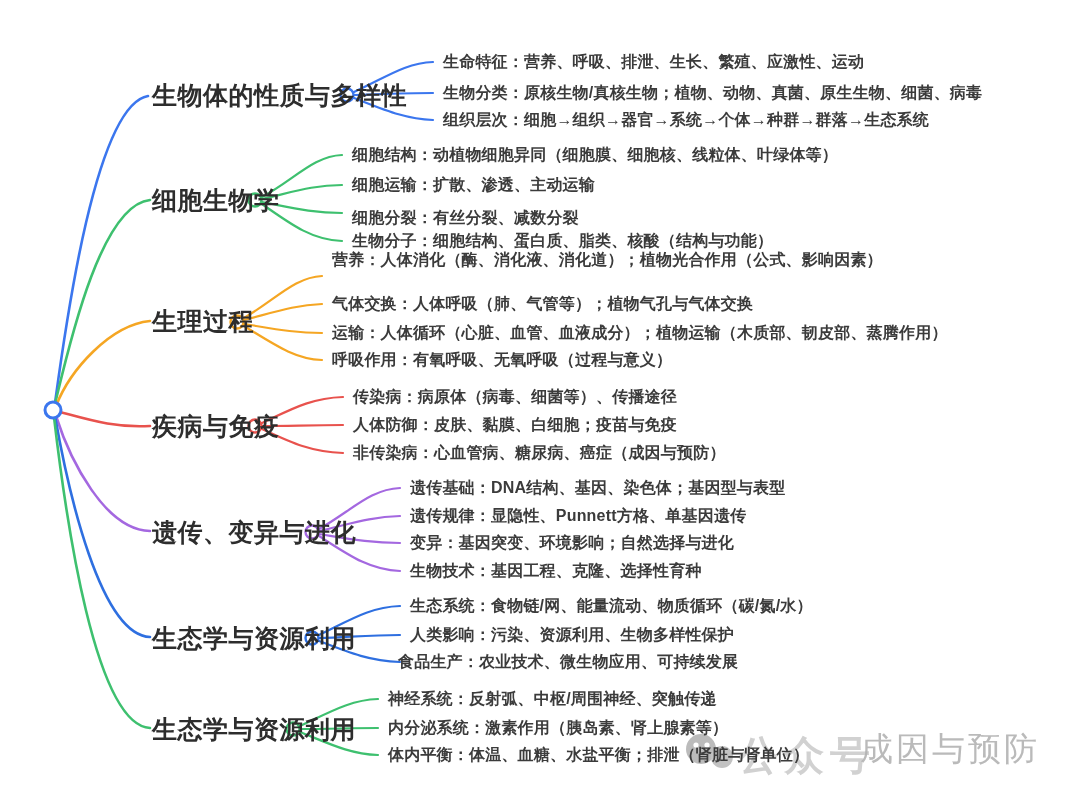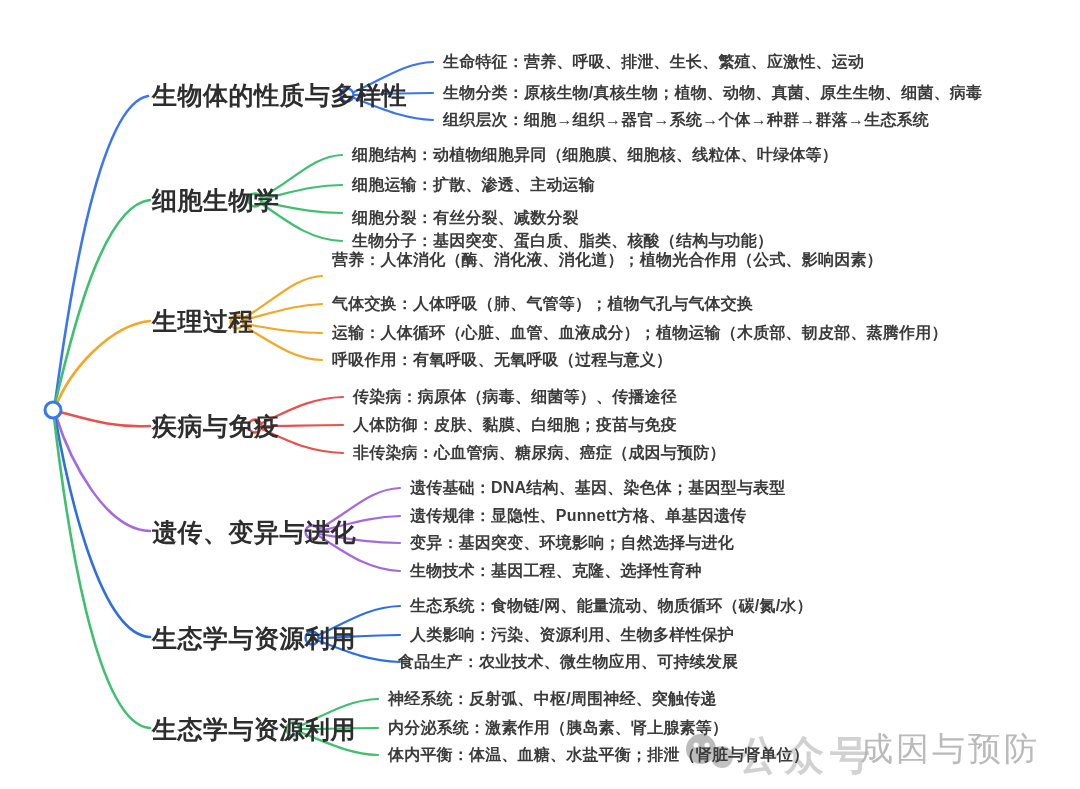--- a/index.html
+++ b/index.html
@@ -103,21 +103,21 @@
   <div class="branch-label" style="left:152px;top:626px;">生态学与资源利用</div>
   <div class="branch-label" style="left:152px;top:717px;">生态学与资源利用</div>
 
   <div class="child-text" style="left:443px;top:52px;">生命特征：营养、呼吸、排泄、生长、繁殖、应激性、运动</div>
   <div class="child-text" style="left:443px;top:83px;">生物分类：原核生物/真核生物；植物、动物、真菌、原生生物、细菌、病毒</div>
   <div class="child-text" style="left:443px;top:110px;">组织层次：细胞→组织→器官→系统→个体→种群→群落→生态系统</div>
 
   <div class="child-text" style="left:352px;top:145px;">细胞结构：动植物细胞异同（细胞膜、细胞核、线粒体、叶绿体等）</div>
   <div class="child-text" style="left:352px;top:175px;">细胞运输：扩散、渗透、主动运输</div>
   <div class="child-text" style="left:352px;top:208px;">细胞分裂：有丝分裂、减数分裂</div>
-  <div class="child-text" style="left:352px;top:231px;">生物分子：基因突变、蛋白质、脂类、核酸（结构与功能）</div>
+  <div class="child-text" style="left:352px;top:231px;">生物分子：细胞结构、蛋白质、脂类、核酸（结构与功能）</div>
 
   <div class="child-text" style="left:332px;top:250px;">营养：人体消化（酶、消化液、消化道）；植物光合作用（公式、影响因素）</div>
   <div class="child-text" style="left:332px;top:294px;">气体交换：人体呼吸（肺、气管等）；植物气孔与气体交换</div>
   <div class="child-text" style="left:332px;top:323px;">运输：人体循环（心脏、血管、血液成分）；植物运输（木质部、韧皮部、蒸腾作用）</div>
   <div class="child-text" style="left:332px;top:350px;">呼吸作用：有氧呼吸、无氧呼吸（过程与意义）</div>
 
   <div class="child-text" style="left:353px;top:387px;">传染病：病原体（病毒、细菌等）、传播途径</div>
   <div class="child-text" style="left:353px;top:415px;">人体防御：皮肤、黏膜、白细胞；疫苗与免疫</div>
   <div class="child-text" style="left:353px;top:443px;">非传染病：心血管病、糖尿病、癌症（成因与预防）</div>
 

